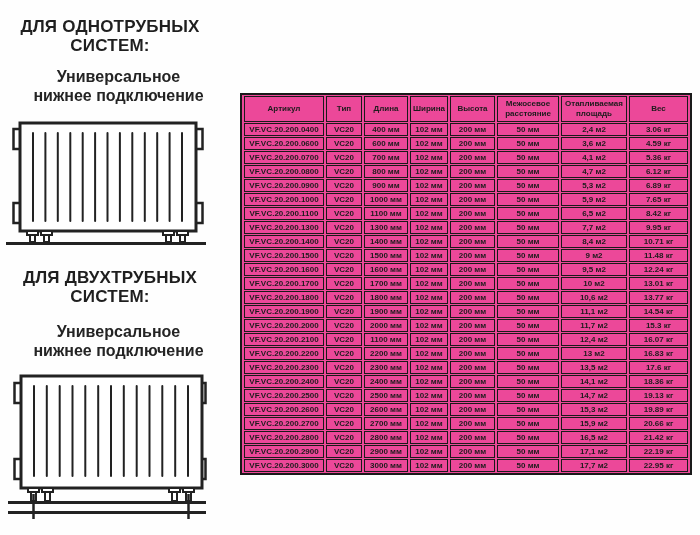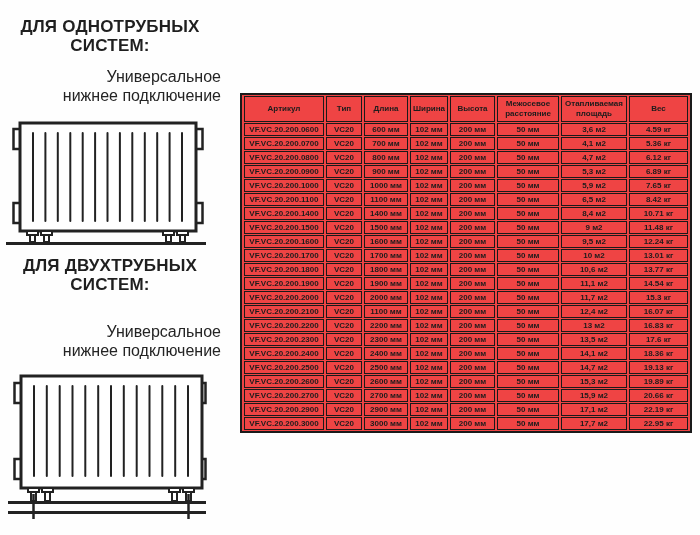--- a/index.html
+++ b/index.html
@@ -18,39 +18,39 @@
     text-align: center;
     font-size: 17px;
     font-weight: 800;
     line-height: 19px;
     letter-spacing: 0.2px;
     color: #1f1f1f;
   }
   .sys-sub {
     position: absolute;
     width: 205px;
-    text-align: right;
+    text-align: center;
     font-size: 16px;
-    font-weight: 400;
+    font-weight: 700;
     line-height: 19px;
     color: #242424;
   }
   .h1-s1 { left: 5px; top: 17px; }
   .sub-s1 { left: 16px; top: 67px; }
-  .h1-s2 { left: 5px; top: 256px; }
+  .h1-s2 { left: 5px; top: 268px; }
   .sub-s2 { left: 16px; top: 322px; }
   .diagram { position: absolute; }
   .diag-1 { left: 2px; top: 121px; }
   .diag-2 { left: 4px; top: 374px; }
 
   .table-wrap { position: absolute; left: 240px; top: 93px; }
   table.spec {
     border-collapse: separate;
     border-spacing: 2px 1.5px;
-    background: #ef4444;
+    background: #ec4899;
     border: 2px solid #1a1a1a;
     table-layout: fixed;
   }
   table.spec th, table.spec td {
     border: 1px solid #1a1a1a;
     text-align: center;
     vertical-align: middle;
     font-weight: 700;
     overflow: hidden;
     white-space: nowrap;
@@ -196,20 +196,30 @@
           <th>Длина</th>
           <th>Ширина</th>
           <th>Высота</th>
           <th>Межосевое расстояние</th>
           <th>Отапливаемая площадь</th>
           <th>Вес</th>
         </tr>
     </thead>
     <tbody>
         <tr>
+          <td>VF.VC.20.200.0400</td>
+          <td>VC20</td>
+          <td>400 мм</td>
+          <td>102 мм</td>
+          <td>200 мм</td>
+          <td>50 мм</td>
+          <td>2,4 м2</td>
+          <td>3.06 кг</td>
+        </tr>
+        <tr>
           <td>VF.VC.20.200.0600</td>
           <td>VC20</td>
           <td>600 мм</td>
           <td>102 мм</td>
           <td>200 мм</td>
           <td>50 мм</td>
           <td>3,6 м2</td>
           <td>4.59 кг</td>
         </tr>
         <tr>
@@ -256,20 +266,30 @@
           <td>VF.VC.20.200.1100</td>
           <td>VC20</td>
           <td>1100 мм</td>
           <td>102 мм</td>
           <td>200 мм</td>
           <td>50 мм</td>
           <td>6,5 м2</td>
           <td>8.42 кг</td>
         </tr>
         <tr>
+          <td>VF.VC.20.200.1300</td>
+          <td>VC20</td>
+          <td>1300 мм</td>
+          <td>102 мм</td>
+          <td>200 мм</td>
+          <td>50 мм</td>
+          <td>7,7 м2</td>
+          <td>9.95 кг</td>
+        </tr>
+        <tr>
           <td>VF.VC.20.200.1400</td>
           <td>VC20</td>
           <td>1400 мм</td>
           <td>102 мм</td>
           <td>200 мм</td>
           <td>50 мм</td>
           <td>8,4 м2</td>
           <td>10.71 кг</td>
         </tr>
         <tr>
@@ -394,20 +414,30 @@
         </tr>
         <tr>
           <td>VF.VC.20.200.2700</td>
           <td>VC20</td>
           <td>2700 мм</td>
           <td>102 мм</td>
           <td>200 мм</td>
           <td>50 мм</td>
           <td>15,9 м2</td>
           <td>20.66 кг</td>
+        </tr>
+        <tr>
+          <td>VF.VC.20.200.2800</td>
+          <td>VC20</td>
+          <td>2800 мм</td>
+          <td>102 мм</td>
+          <td>200 мм</td>
+          <td>50 мм</td>
+          <td>16,5 м2</td>
+          <td>21.42 кг</td>
         </tr>
         <tr>
           <td>VF.VC.20.200.2900</td>
           <td>VC20</td>
           <td>2900 мм</td>
           <td>102 мм</td>
           <td>200 мм</td>
           <td>50 мм</td>
           <td>17,1 м2</td>
           <td>22.19 кг</td>

